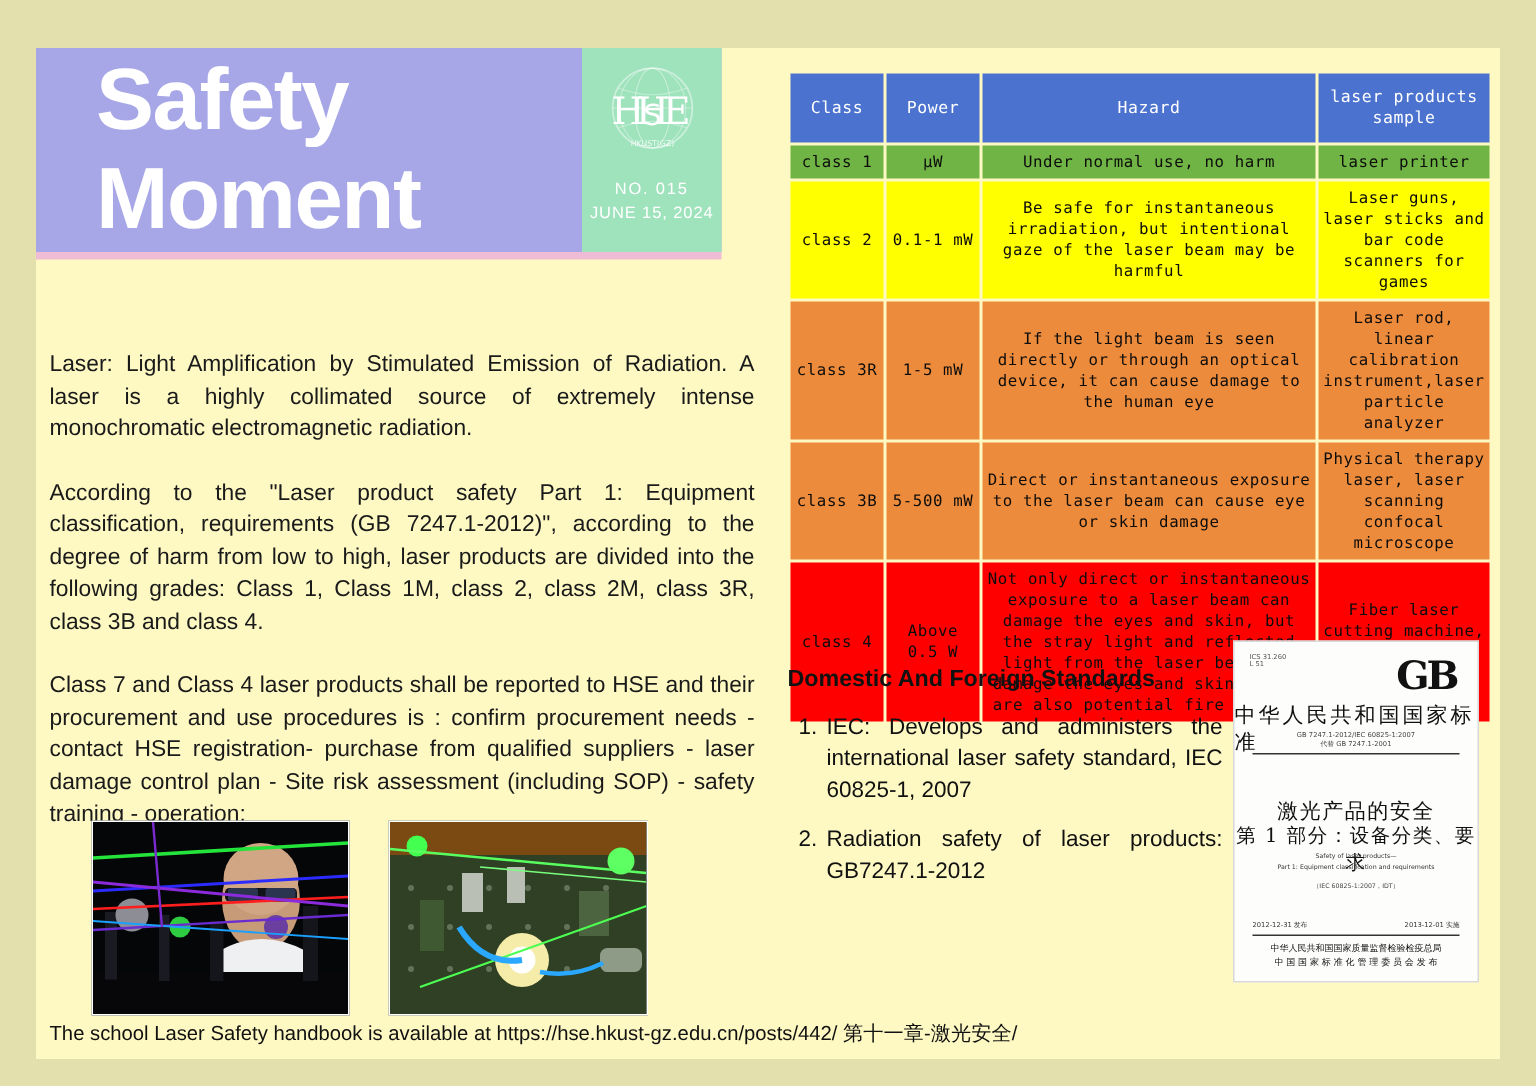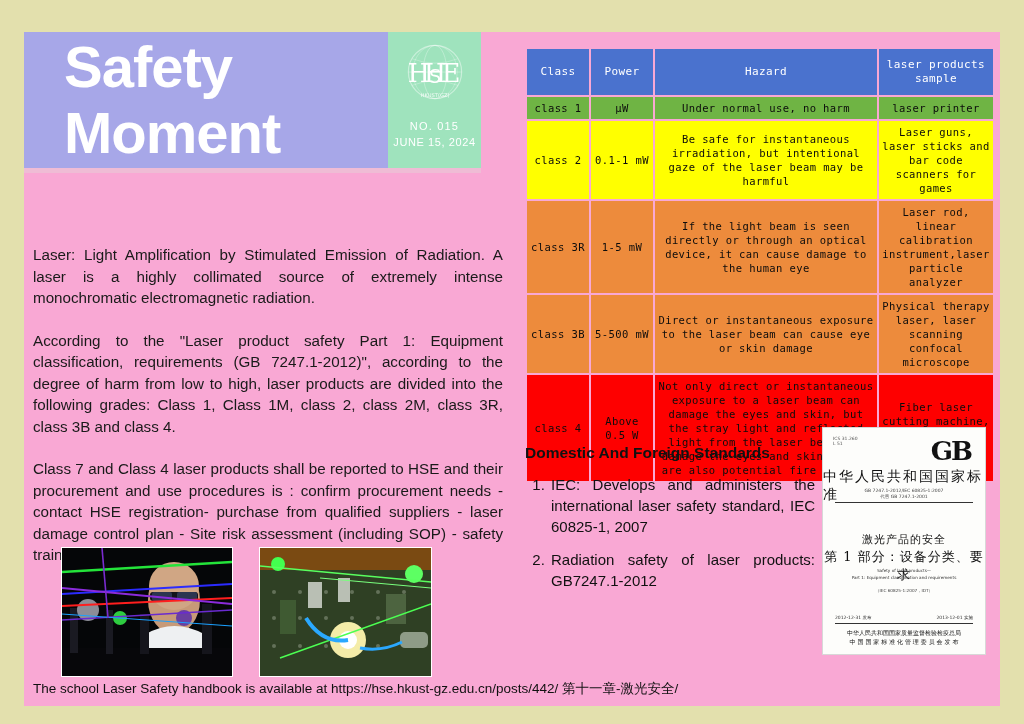--- a/index.html
+++ b/index.html
@@ -13,21 +13,21 @@
   #root {
     position: relative;
     width: 1024px; height: 724px;
     background: #e3e0ad;
   }
   
   .page {
     position: absolute;
     left: 24px; top: 32px;
     width: 976px; height: 674px;
-    background: #f9a8d4;
+    background: #fef9c3;
   }
   
   .header-band {
     position: absolute;
     left: 0px; top: 0px;
     width: 457px; height: 136px;
     background: #a7a7e8;
   }
   .header-title {
     position: absolute;
@@ -94,21 +94,21 @@
   .body-col {
     position: absolute;
     left: 9px; top: 200px;
     width: 470px;
   }
   .para {
     font-size: 15.2px;
     line-height: 21.5px;
     color: #1a1a1a;
     text-align: justify;
-    margin: 12px 0 21px 0;
+    margin: 0 0 21px 0;
   }
   
   .photos {
     position: absolute;
     left: 37px; top: 515px;
     width: 430px; height: 130px;
   }
   .photo {
     position: absolute;
     top: 0; height: 130px;
@@ -216,21 +216,21 @@
   .gb-code {
     position: absolute; left: 0; right: 0; top: 60px;
     text-align: center; font-size: 4.5px; color: #444; line-height: 6px;
   }
   .gb-rule {
     position: absolute; left: 12px; right: 12px; top: 74px;
     height: 1px; background: #333;
   }
   .gb-sub1 {
     position: absolute; left: 0; right: 0; top: 104px;
-    text-align: center; font-size: 11px; color: #111; letter-spacing: 1px;
+    text-align: center; font-size: 14px; color: #111; letter-spacing: 1px;
     font-family: Liberation Mono, monospace;
   }
   .gb-sub2 {
     position: absolute; left: 0; right: 0; top: 120px;
     text-align: center; font-size: 13px; color: #111; letter-spacing: 1px;
     font-family: "DejaVu Serif", serif;
   }
   .gb-en {
     position: absolute; left: 0; right: 0; top: 139px;
     text-align: center; font-size: 4.2px; color: #333; line-height: 7px;

